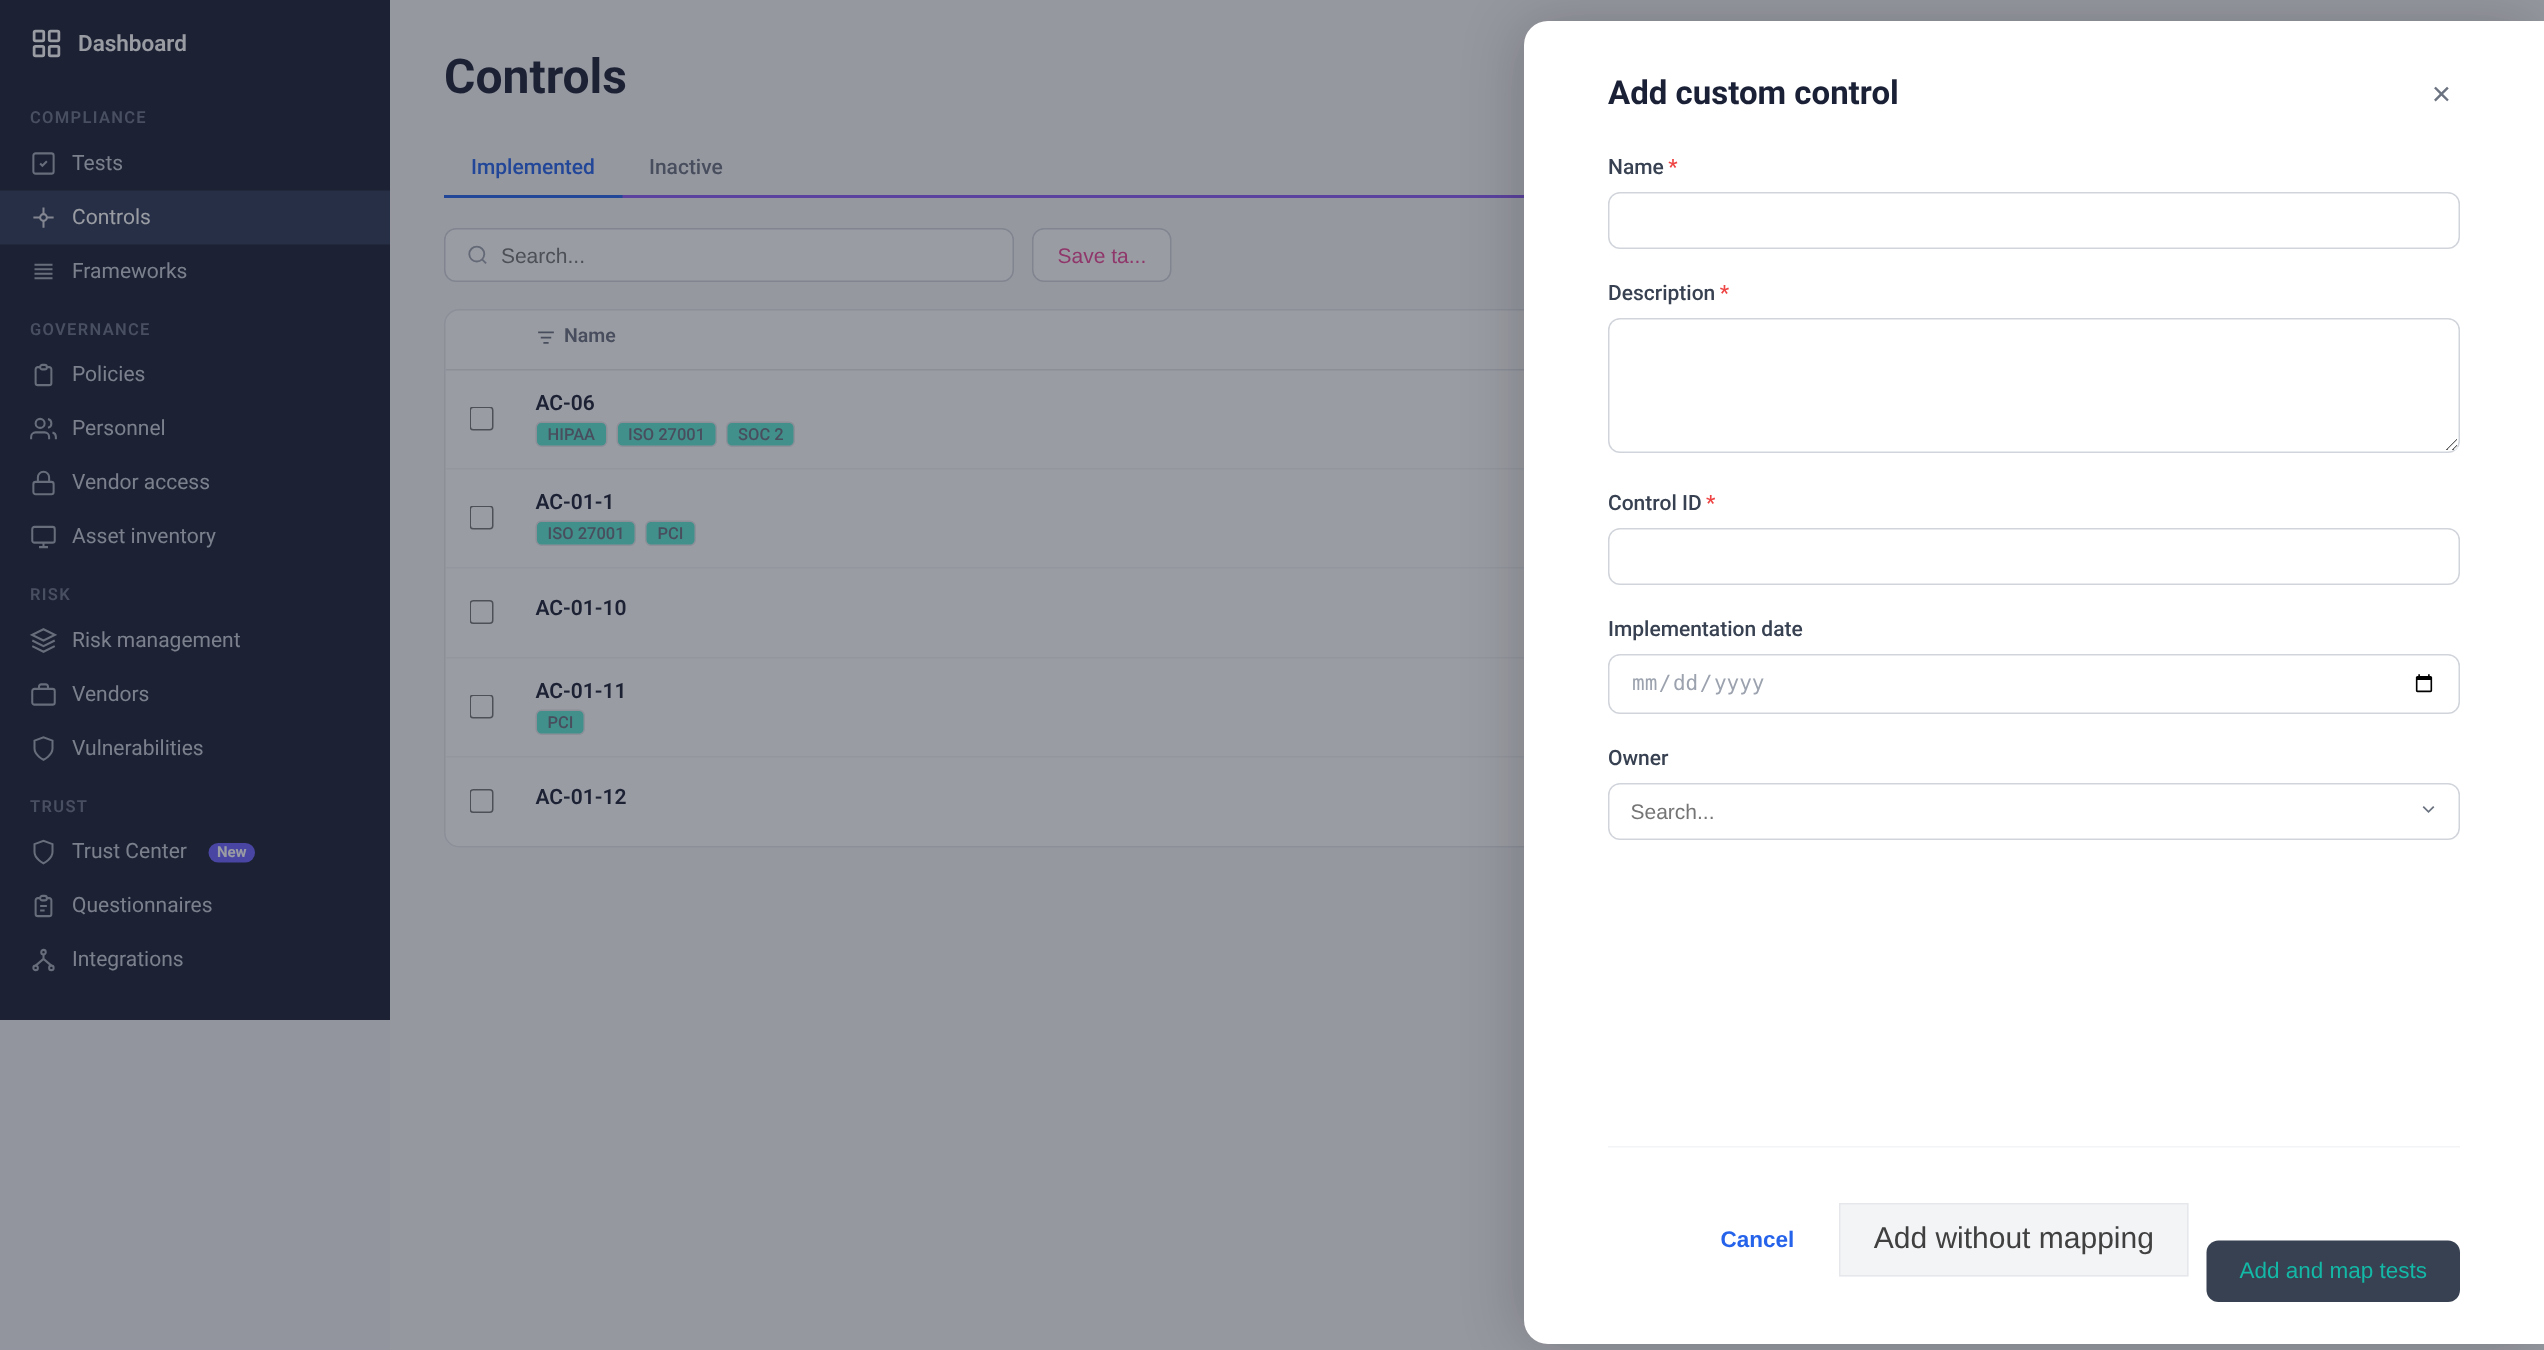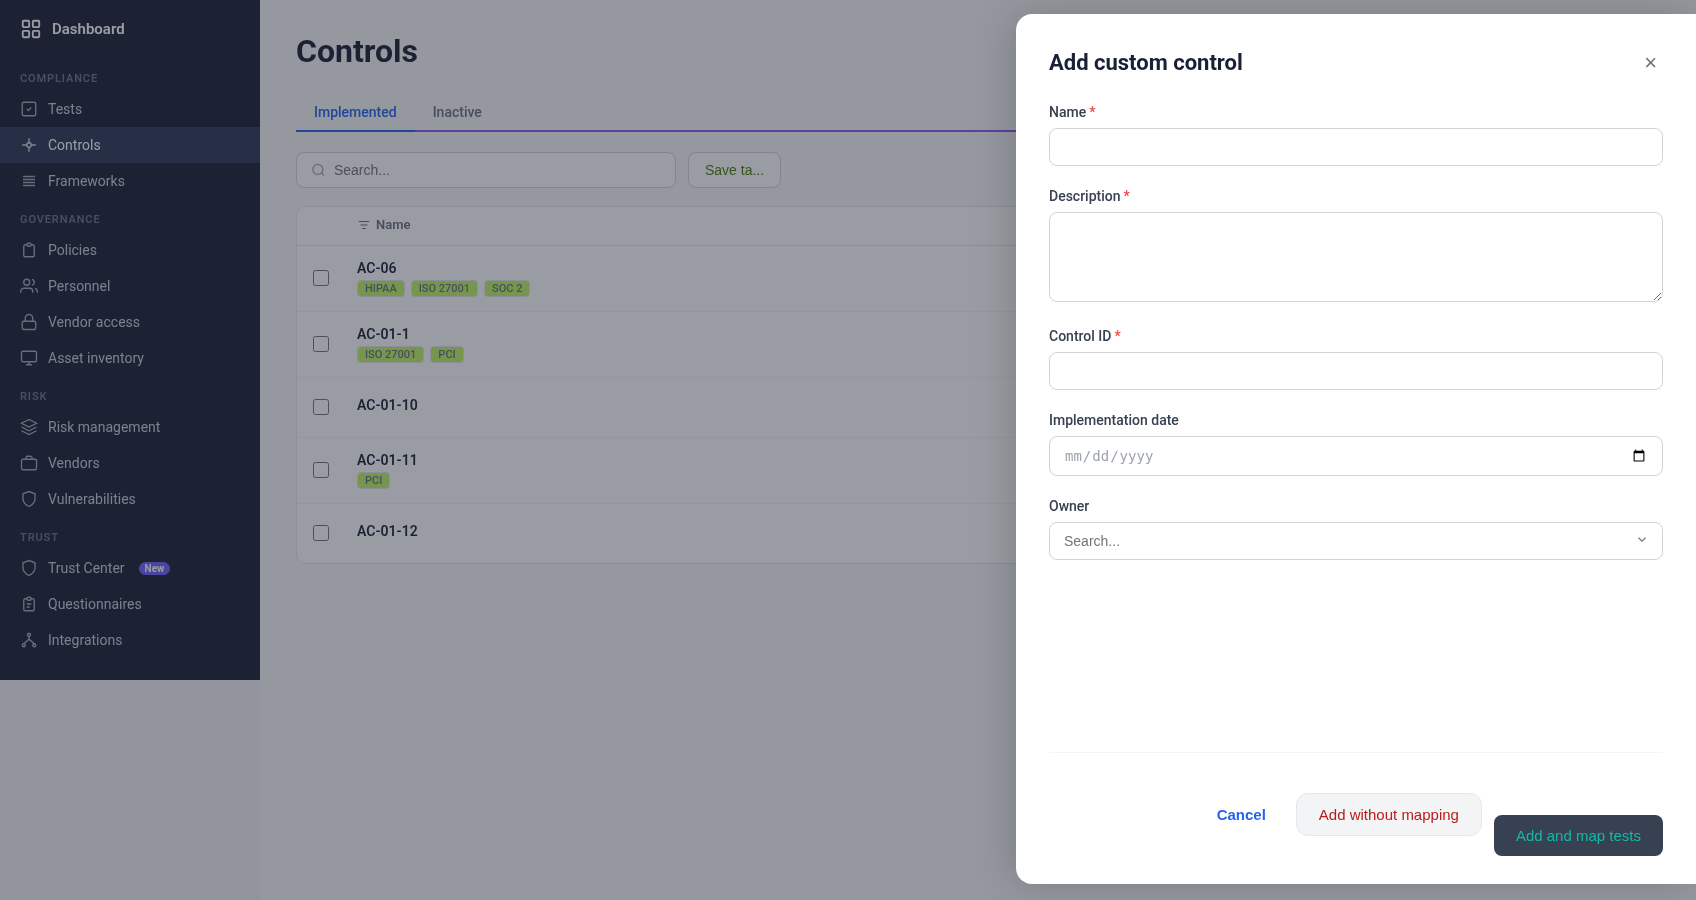--- a/index.html
+++ b/index.html
@@ -110,21 +110,21 @@
       color: #374151;
       background: transparent;
       width: 100%;
     }
     .btn-save-table {
       background: #fff;
       border: 1px solid #d1d5db;
       border-radius: 8px;
       padding: 9px 16px;
       font-size: 14px;
-      color: #4d7c0f;
+      color: #ec4899;
       cursor: pointer;
     }
     .controls-table {
       background: #fff;
       border-radius: 10px;
       border: 1px solid #e5e7eb;
       overflow: hidden;
     }
     .table-header-row {
       display: grid;
@@ -140,21 +140,21 @@
       display: grid;
       grid-template-columns: 44px 1fr 160px;
       border-bottom: 1px solid #f3f4f6;
       padding: 14px 16px;
       align-items: center;
     }
     .table-row:last-child { border-bottom: none; }
     .control-name { font-size: 14px; font-weight: 600; color: #1a2035; }
     .control-tags { display: flex; gap: 6px; margin-top: 4px; flex-wrap: wrap; }
     .tag {
-      background: #bef264;
+      background: #5eead4;
       border: 1px solid #e5e7eb;
       border-radius: 4px;
       padding: 1px 7px;
       font-size: 11px;
       color: #6b7280;
       font-weight: 500;
     }
     .health-label { font-size: 13px; }
     .health-unhealthy { color: #ef4444; }
     .health-healthy { color: #10b981; }
@@ -175,29 +175,29 @@
     .overlay {
       position: fixed;
       inset: 0;
       background: rgba(30,36,50,0.45);
       z-index: 100;
     }
     .modal {
       position: fixed;
       top: 14px;
       right: 0;
-      bottom: 16px;
+      bottom: 4px;
       width: 680px;
       background: #fff;
       border-radius: 16px 0 0 16px;
       box-shadow: -4px 0 40px rgba(0,0,0,0.18);
       z-index: 200;
       display: flex;
       flex-direction: column;
-      padding: 36px 33px 0;
+      padding: 36px 56px 0;
       overflow-y: auto;
     }
     .modal-header {
       display: flex;
       align-items: flex-start;
       justify-content: space-between;
       margin-bottom: 28px;
     }
     .modal-title {
       font-size: 22px;
@@ -298,25 +298,25 @@
       border: none;
       color: #2563eb;
       font-size: 15px;
       font-weight: 600;
       cursor: pointer;
       padding: 12px 18px;
     }
     .btn-secondary {
       background: #f3f4f6;
       border: 1px solid #e5e7eb;
-      border-radius: 12px;
+      border-radius: 0;
       padding: 12px 22px;
-      font-size: 15px;
+      font-size: 20px;
       font-weight: 500;
-      color: #b91c1c;
+      color: #404040;
       cursor: pointer;
     }
     .btn-primary {
       background: #374151;
       border: none;
       border-radius: 8px;
       padding: 12px 22px;
       font-size: 15px;
       font-weight: 500;
       color: #14b8a6;

